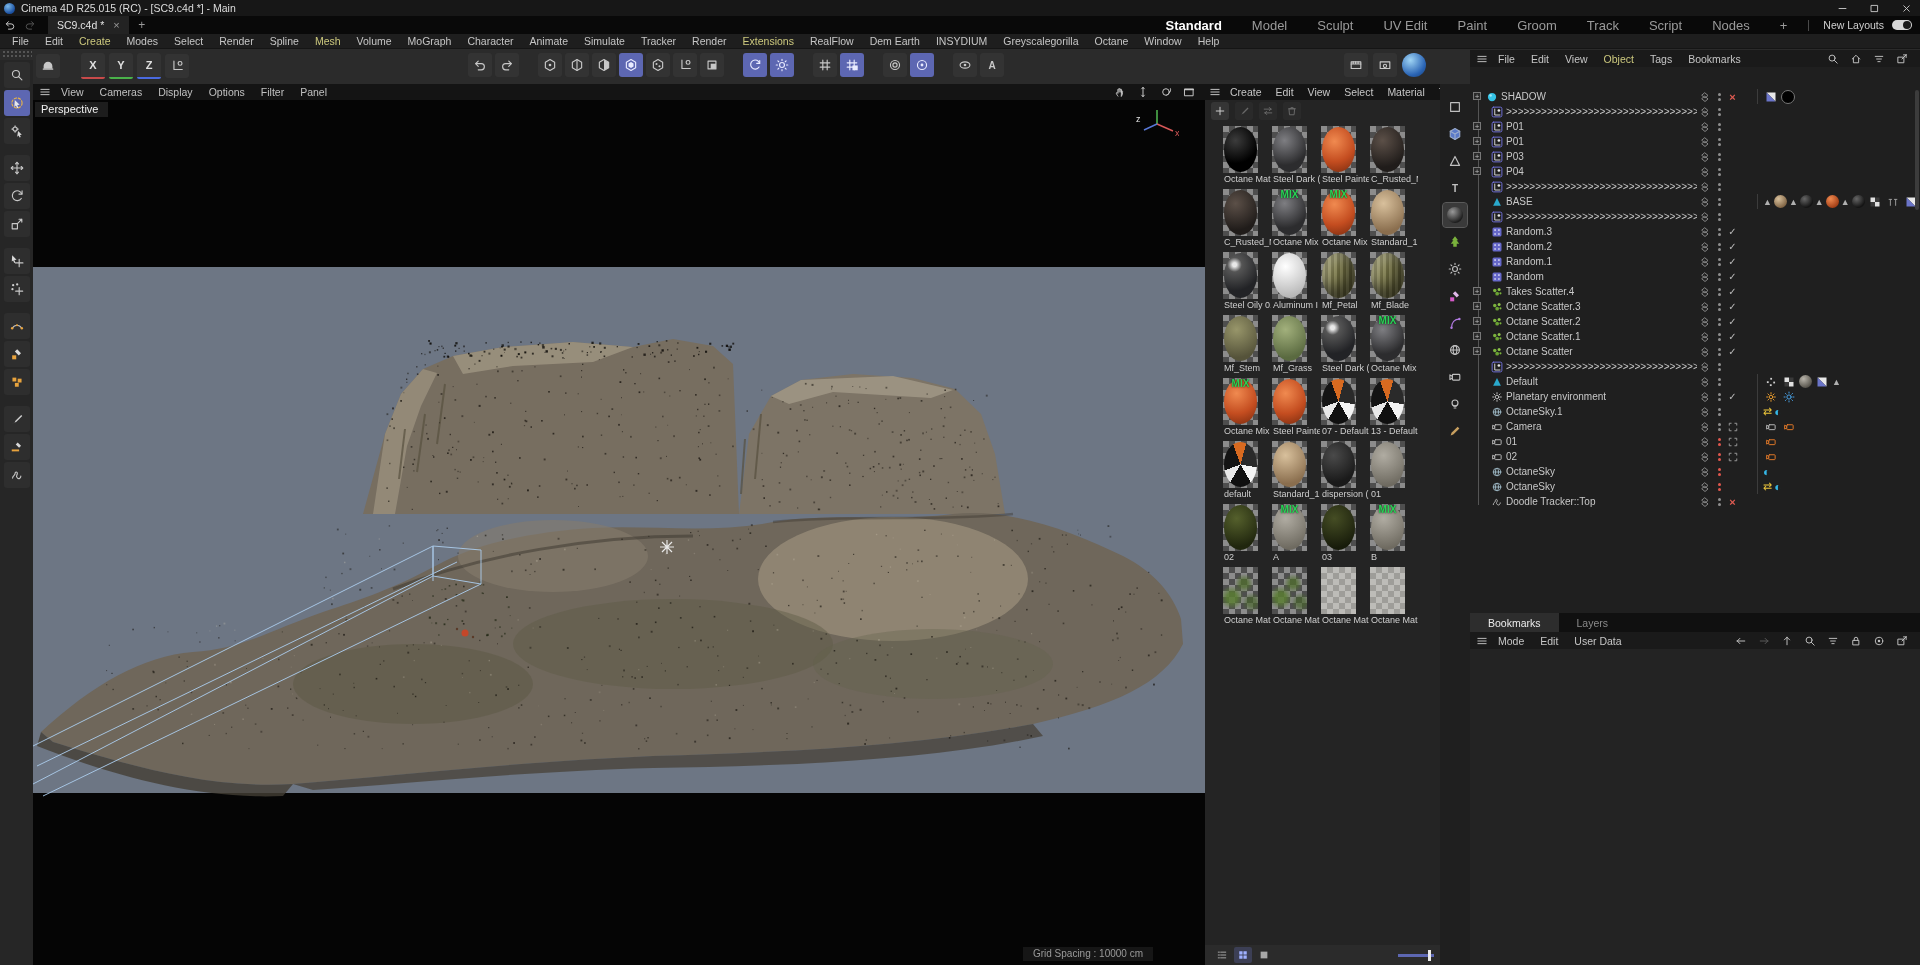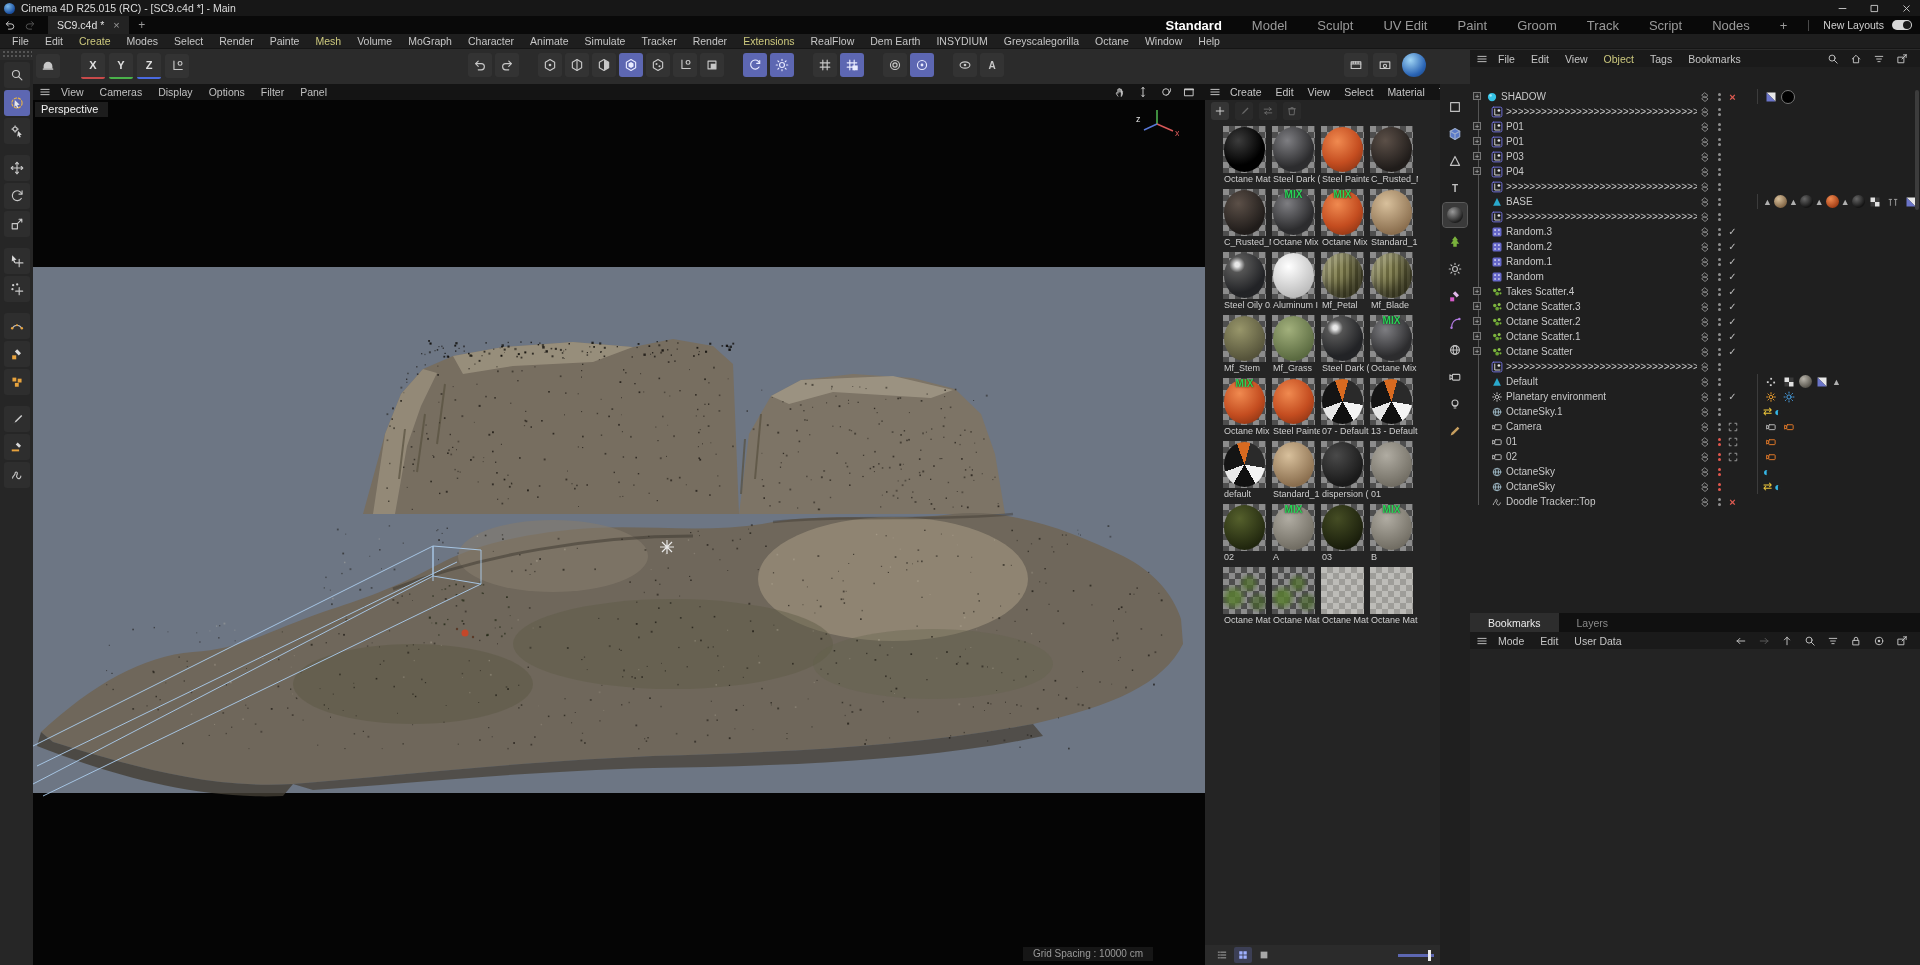--- a/index.html
+++ b/index.html
@@ -57,21 +57,21 @@
   
   #matpanel{left:1205px;top:84px;width:235px;height:881px;background:#242424}
   #matmenu{height:16px;background:#141414;display:flex;align-items:center;padding-left:2px}
   #matmenu .mi{padding:0 7px;font-size:10.5px}
   #matmenu .ovf{margin-left:auto;padding-right:6px;color:#b0b0b0;font-size:8px}
   #mattools{height:22px;display:flex;align-items:center;gap:6px;padding:0 6px;background:#242424}
   .mtt{width:18px;height:18px;border-radius:3px;background:#353535;display:flex;align-items:center;justify-content:center;color:#cfcfcf}
   .mtt.dim{opacity:.4}
   #matgrid{position:absolute;top:42px;left:18px;display:grid;grid-template-columns:repeat(4,48px);column-gap:1px;row-gap:2px}
   .mat{width:48px}
-  .mthumb{width:43px;height:47px;position:relative;background-color:#8c8c8c;background-image:linear-gradient(45deg,#4e4e4e 25%,transparent 25%,transparent 75%,#4e4e4e 75%),linear-gradient(45deg,#4e4e4e 25%,transparent 25%,transparent 75%,#4e4e4e 75%);background-size:12px 12px;background-position:0 0,6px 6px}
+  .mthumb{width:35px;height:47px;position:relative;background-color:#8c8c8c;background-image:linear-gradient(45deg,#4e4e4e 25%,transparent 25%,transparent 75%,#4e4e4e 75%),linear-gradient(45deg,#4e4e4e 25%,transparent 25%,transparent 75%,#4e4e4e 75%);background-size:12px 12px;background-position:0 0,6px 6px}
   .msphere{position:absolute;inset:1px;border-radius:50%}
   .msurf{position:absolute;inset:0}
   .mix{position:absolute;top:0;left:50%;transform:translateX(-50%);color:#27d455;font-weight:bold;font-size:10px;z-index:2;text-shadow:0 0 2px #000}
   .mname{font-size:9px;color:#cfcfcf;padding:1px 1px 2px 1px;white-space:nowrap;overflow:hidden;height:11px}
   .sp-black{background:radial-gradient(circle at 35% 30%,#3c3c3c,#000 60%)}
   .sp-darkgrey{background:radial-gradient(circle at 35% 30%,#7e7e82,#2c2c2e 65%)}
   .sp-orange{background:radial-gradient(circle at 38% 32%,#f08a50,#c44d20 55%,#7e2d10 95%)}
   .sp-darkrust{background:radial-gradient(circle at 35% 30%,#5c5048,#201c1a 70%)}
   .sp-tan{background:radial-gradient(circle at 38% 30%,#d8c09c,#8a6e4e 75%)}
   .sp-white{background:radial-gradient(circle at 38% 30%,#fff,#b8b8b8 80%)}
@@ -201,21 +201,21 @@
     </span>
 </div>
 
 <div class="abs" id="menubar">
     <span class="mi">File</span>
     <span class="mi">Edit</span>
     <span class="mi accent">Create</span>
     <span class="mi">Modes</span>
     <span class="mi">Select</span>
     <span class="mi">Render</span>
-    <span class="mi">Painte</span>
+    <span class="mi">Spline</span>
     <span class="mi accent">Mesh</span>
     <span class="mi">Volume</span>
     <span class="mi">MoGraph</span>
     <span class="mi">Character</span>
     <span class="mi">Animate</span>
     <span class="mi">Simulate</span>
     <span class="mi">Tracker</span>
     <span class="mi">Render</span>
     <span class="mi accent">Extensions</span>
     <span class="mi">RealFlow</span>

